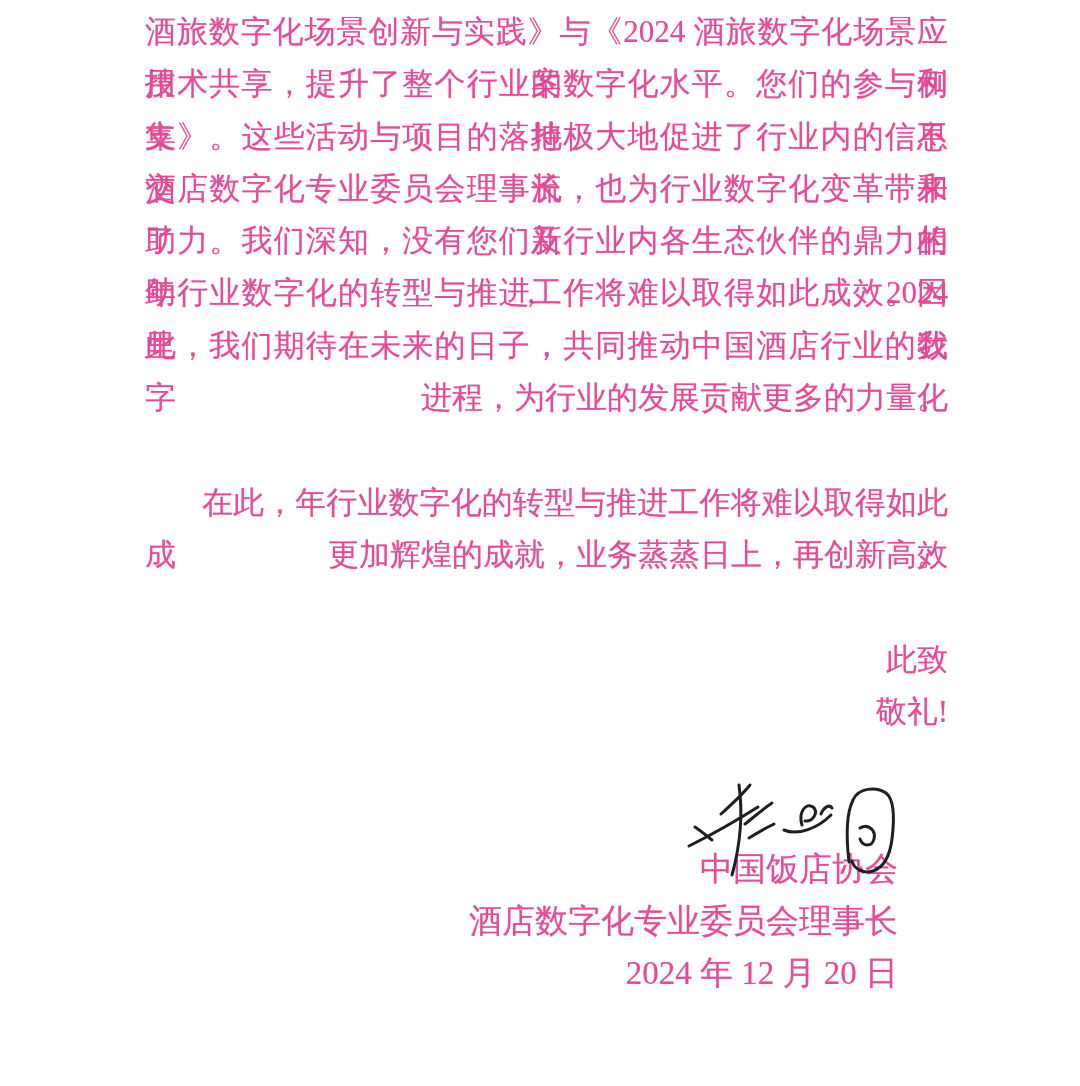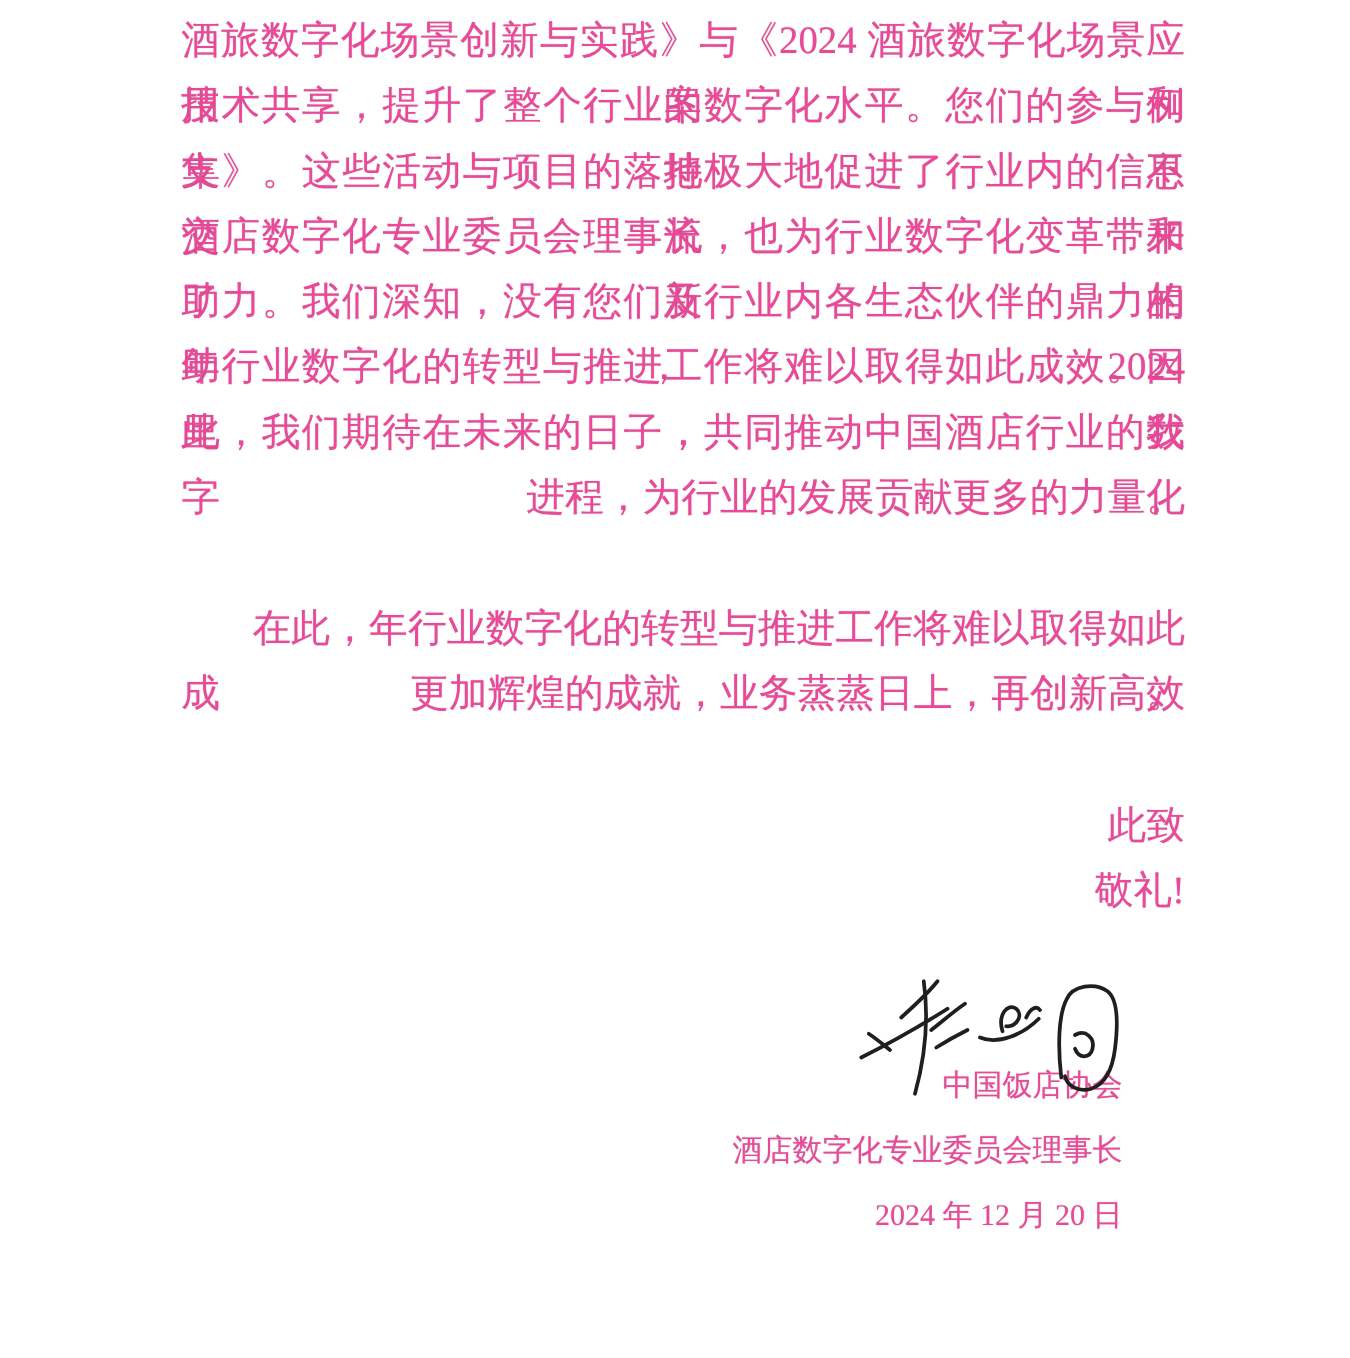--- a/index.html
+++ b/index.html
@@ -40,21 +40,21 @@
   }
   .cizhi {
     padding-left: 118px;
   }
   .jingli {
     padding-left: 58px;
   }
   .signoff {
     text-align: right;
     padding-right: 50px;
-    font-size: 24px;
+    font-size: 33px;
   }
   .signature {
     position: absolute;
     left: 655px;
     top: 776px;
     width: 250px;
     height: 118px;
   }
   .signature path {
     fill: none;

